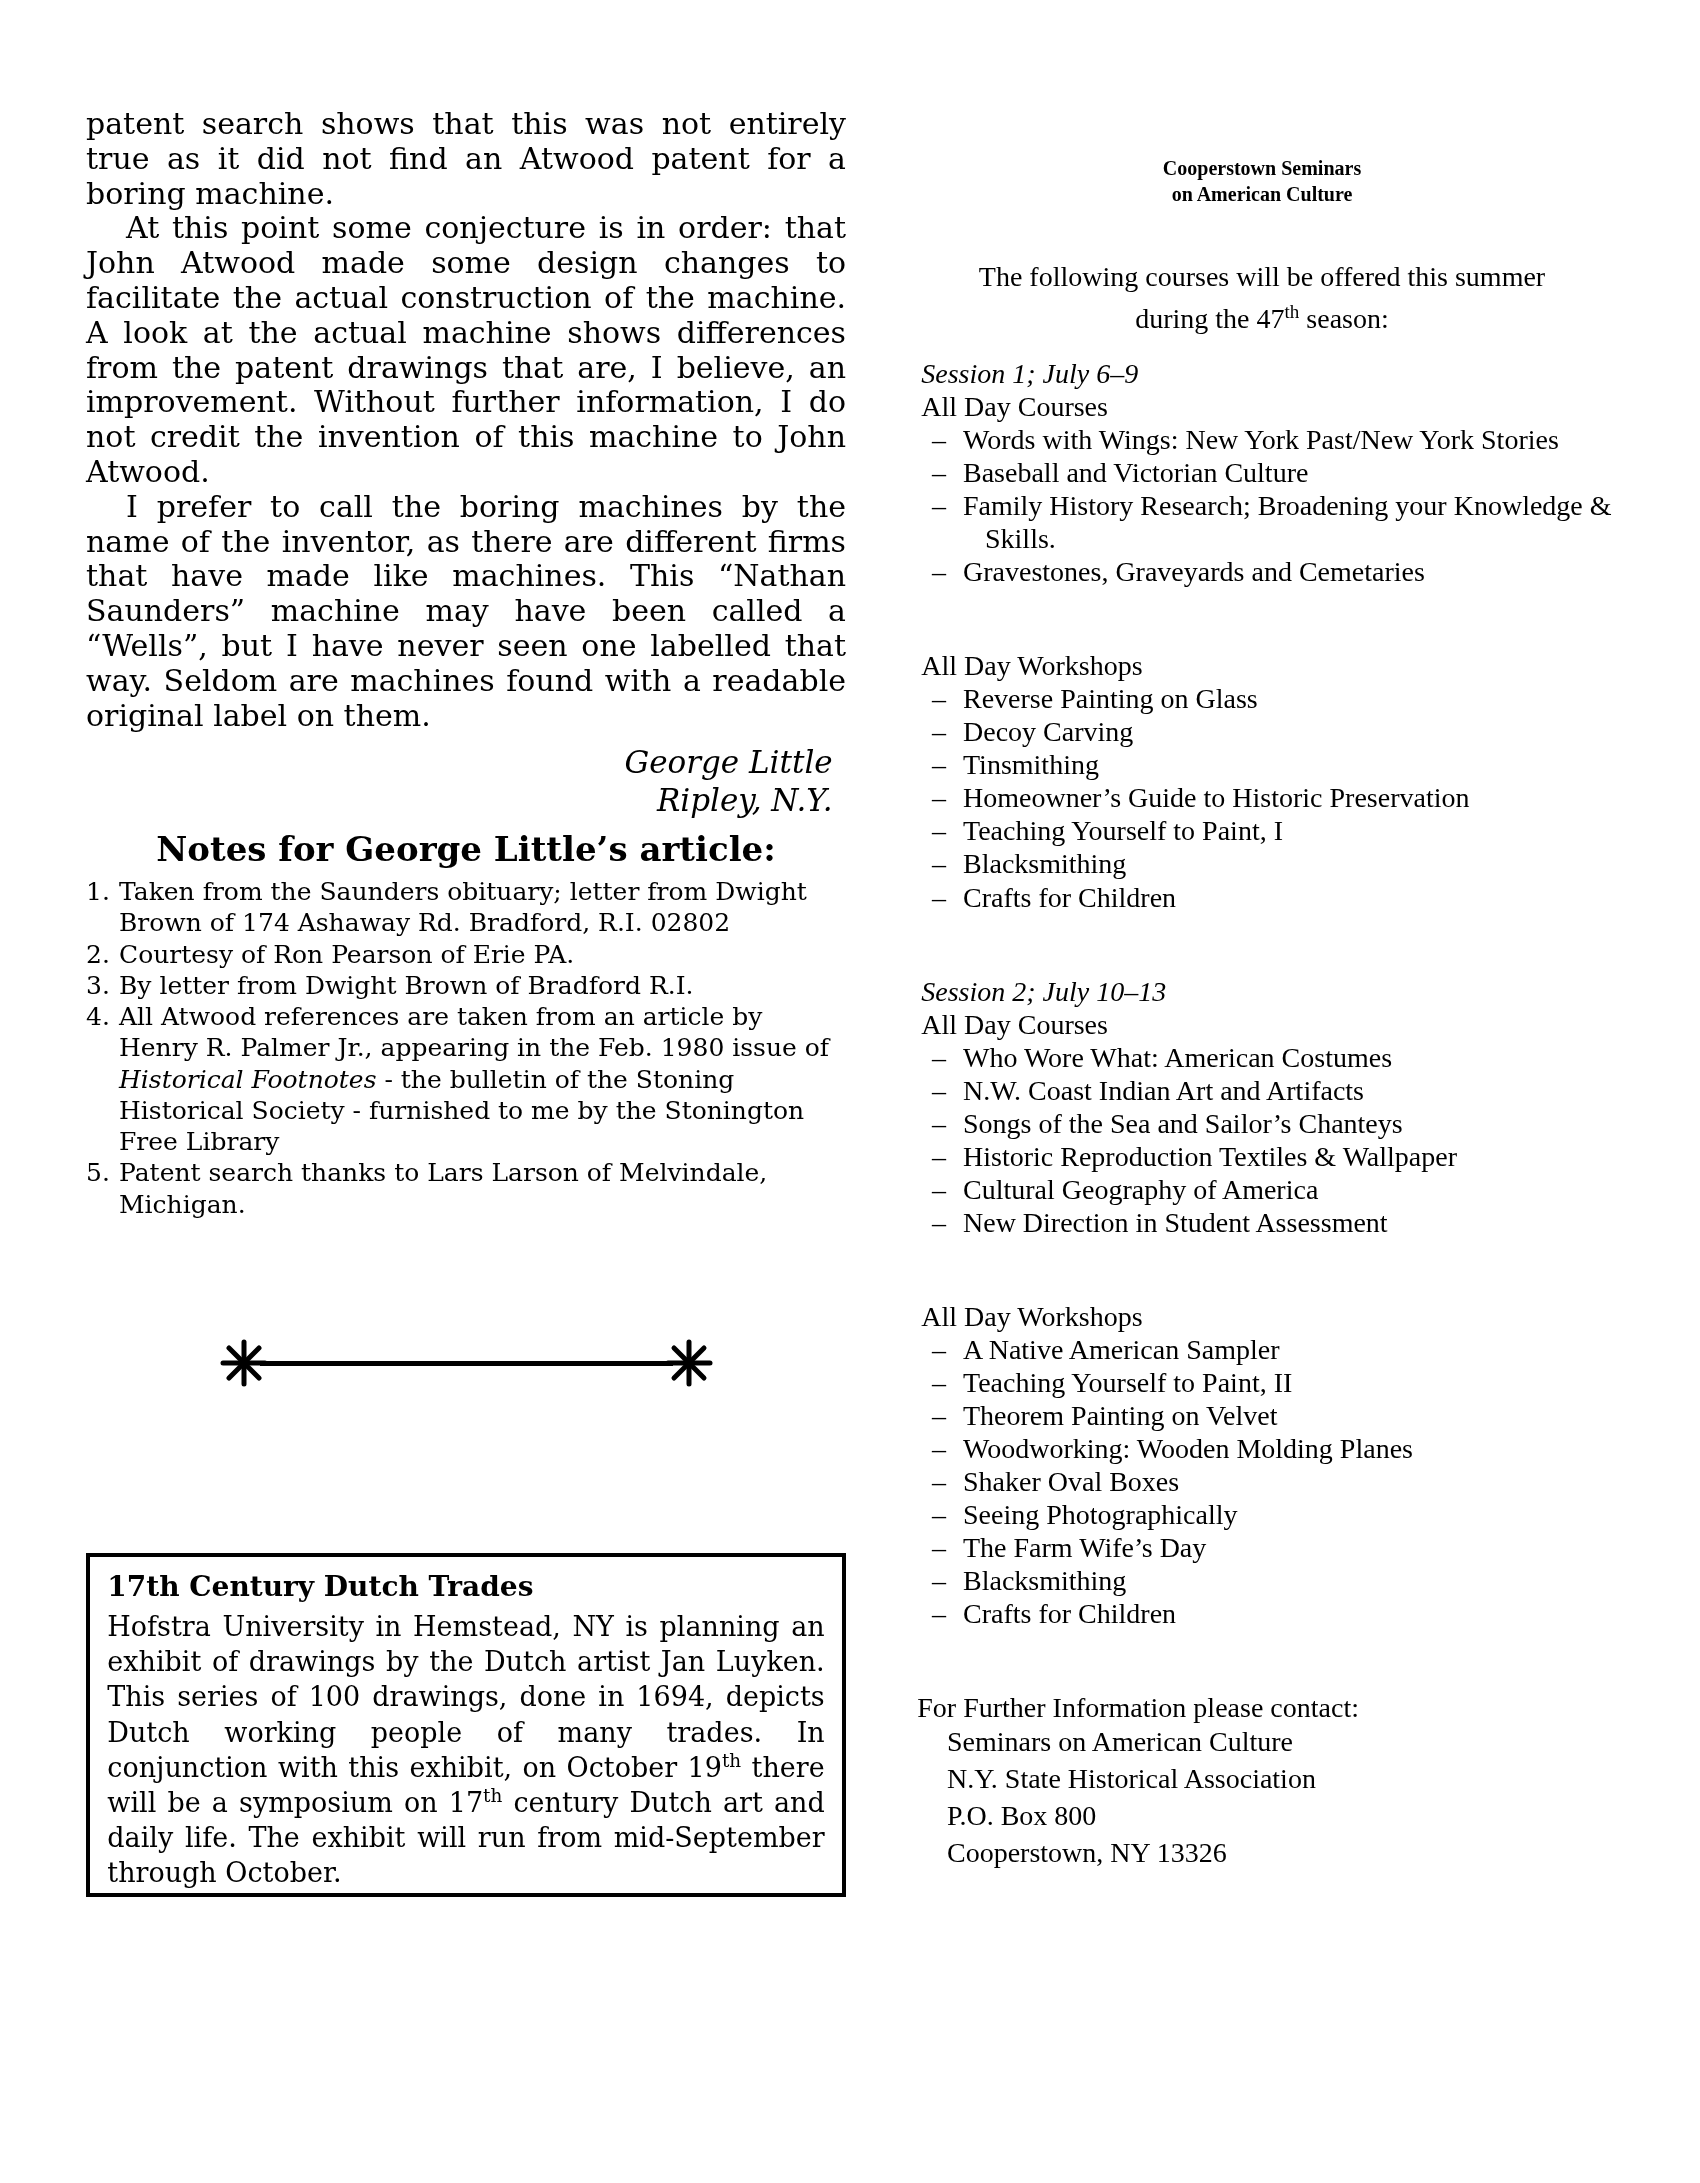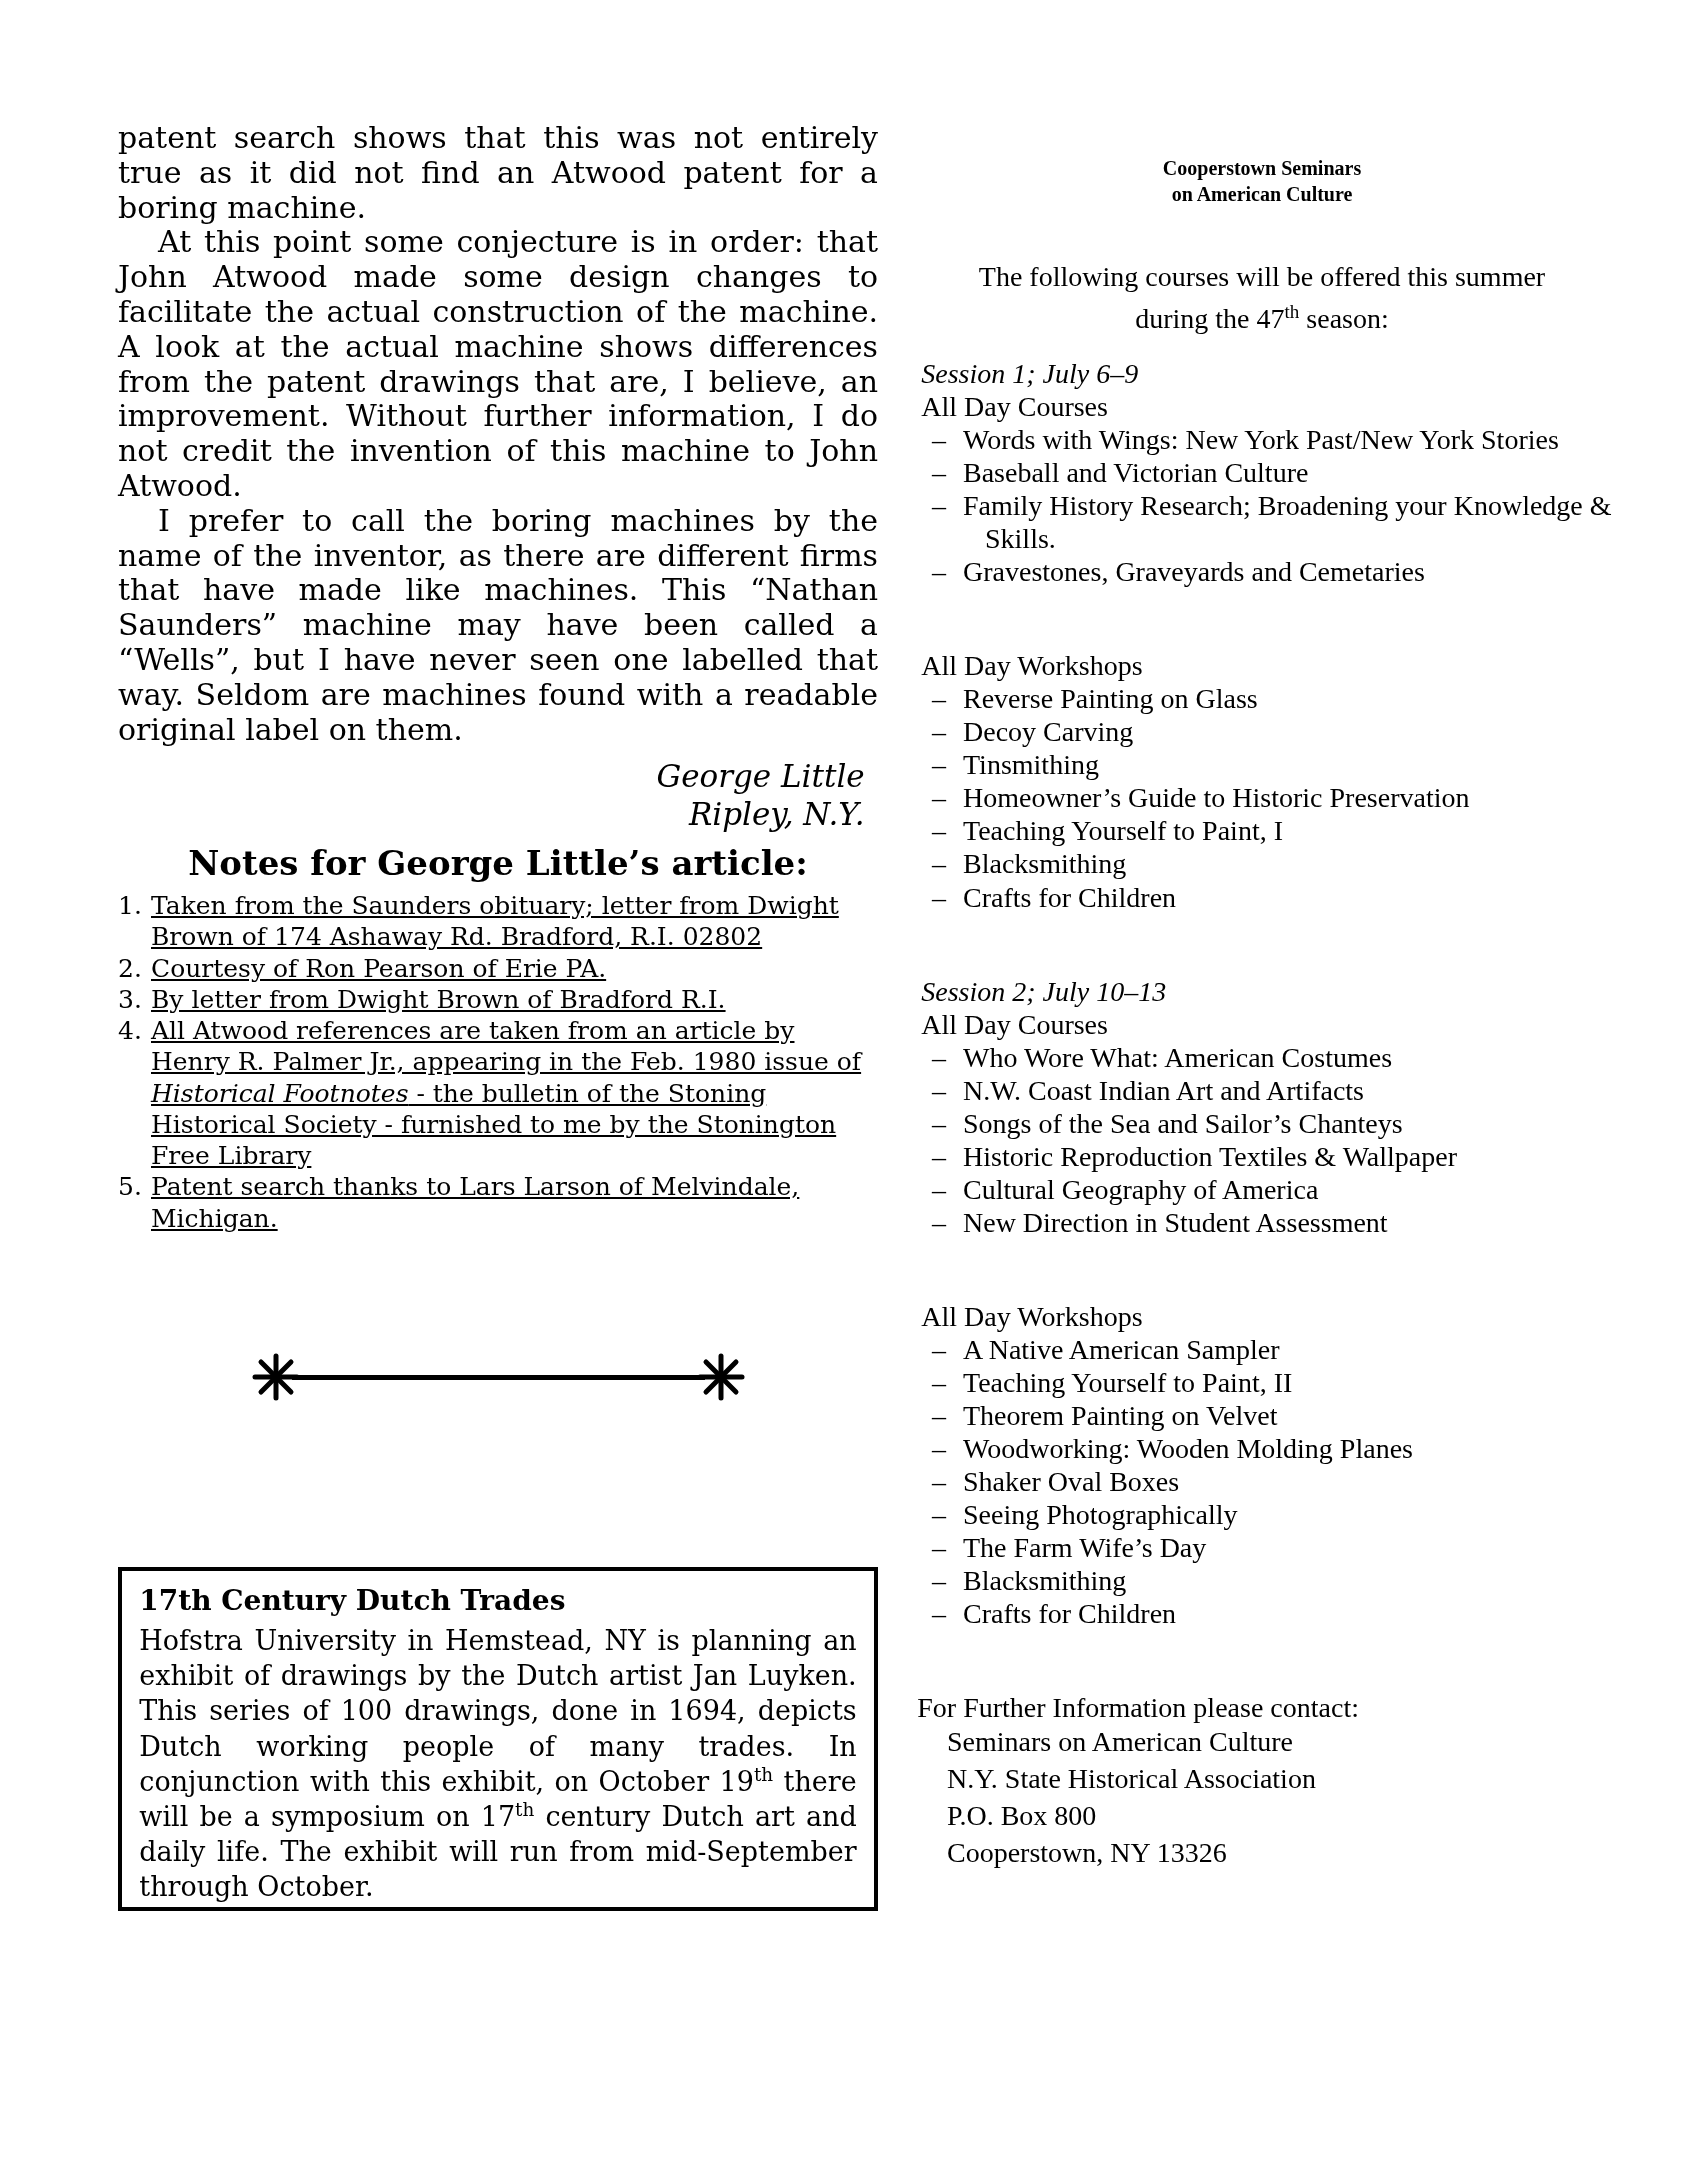--- a/index.html
+++ b/index.html
@@ -4,36 +4,35 @@
 <style>
   html,body{margin:0;padding:0;}
   body{
     width:1701px;height:2183px;
     background:#ffffff;color:#000;
     font-family:"Liberation Serif", serif;
     position:relative;
   }
   
   .col-left{
-    position:absolute;left:118px;top:107px;width:760px;
+    position:absolute;left:86px;top:107px;width:760px;
     font-family:"DejaVu Serif", serif;
-    margin-top:14px;
   }
   .col-left p.body{
     margin:0;font-size:30px;line-height:1.16;text-align:justify;
   }
   .col-left p.ind{text-indent:40px;}
   .signature{
     margin-top:9.3px;text-align:right;padding-right:13.3px;
     font-style:italic;font-size:31px;line-height:1.25;
   }
   .notes-heading{
     margin-top:9.3px;text-align:center;font-weight:bold;font-size:34px;
   }
-  .notes{margin-top:6.7px;text-decoration:underline;}
+  .notes{margin-top:6.7px;}
   .note{
     font-size:25px;line-height:1.25;
     padding-left:33px;text-indent:-33px;text-align:left;
   }
   .note .num{display:inline-block;width:33px;text-indent:0;}
   .divider{
     margin:117px auto 0;width:493px;height:53px;
     display:flex;align-items:center;
   }
   .divider .rule{flex:1;height:5.3px;background:#000;margin:0 -8px;}

